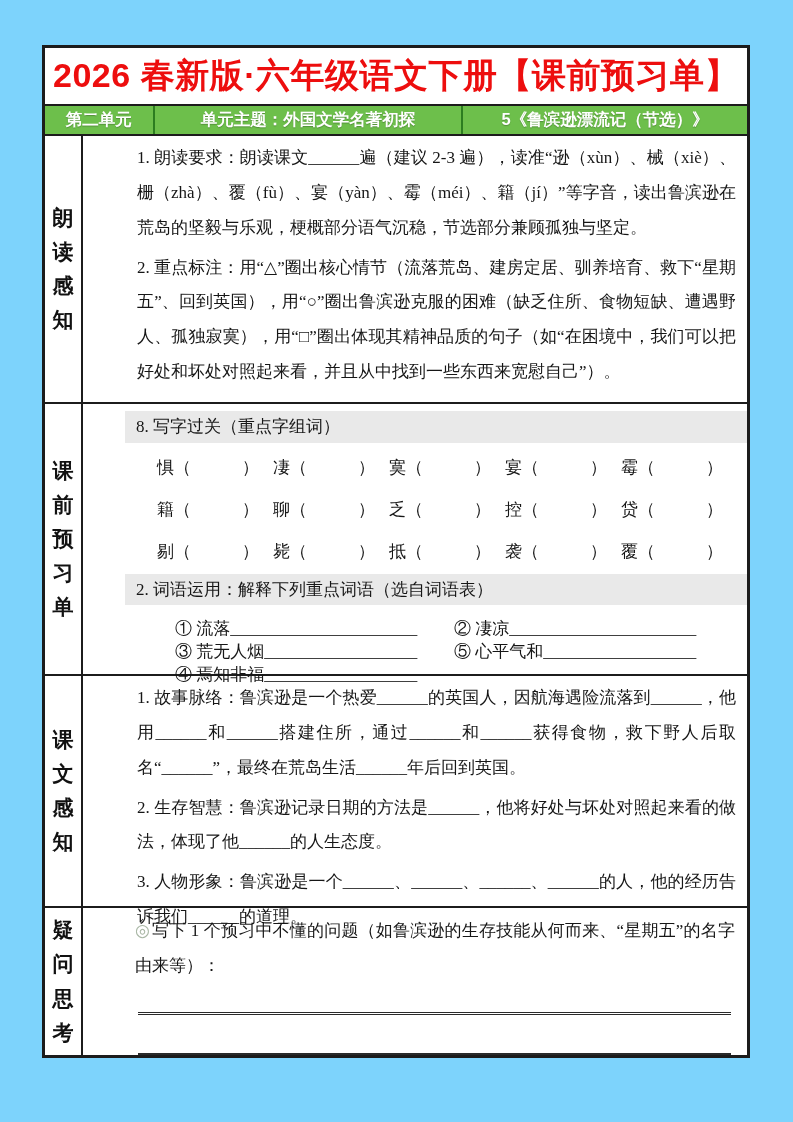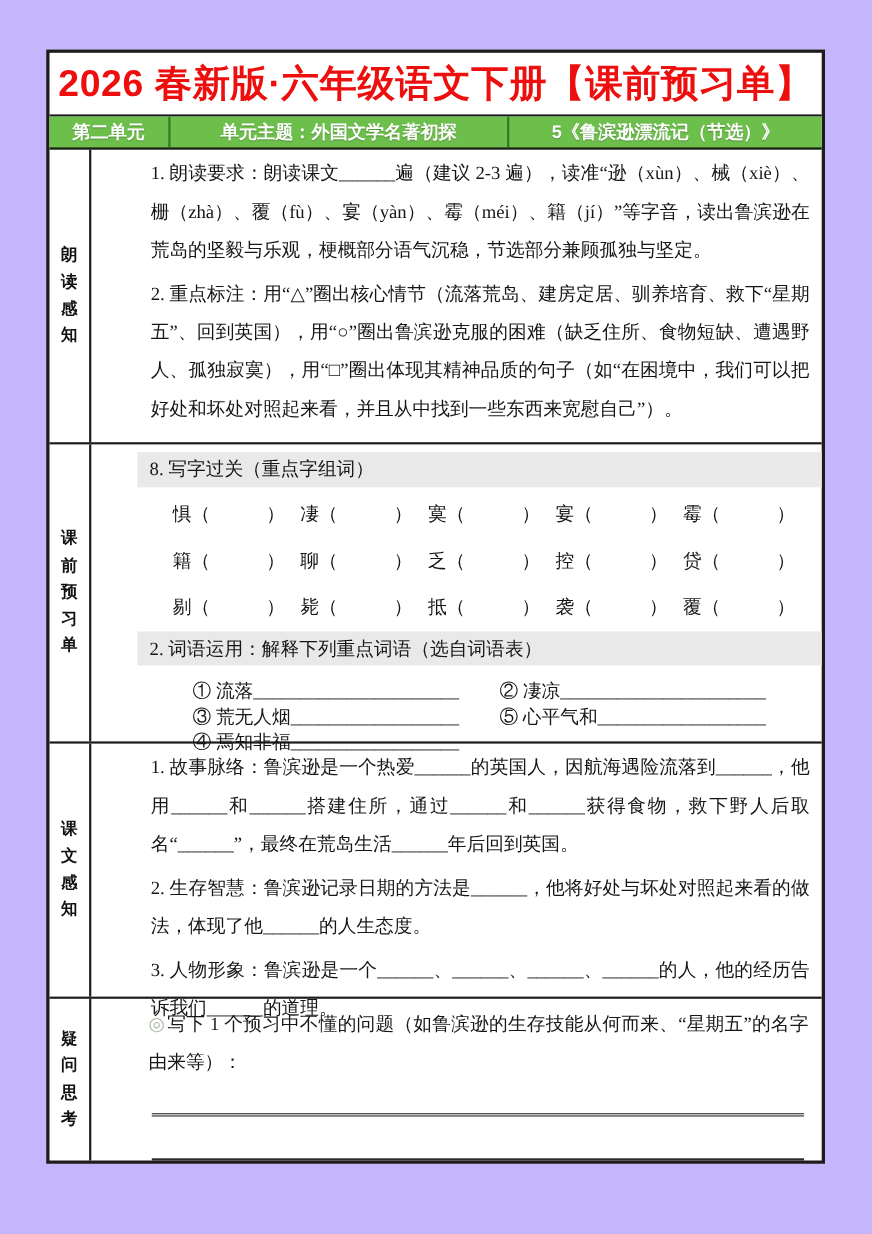--- a/index.html
+++ b/index.html
@@ -6,21 +6,21 @@
     --title-red:#ed0e0e;
     --bar-green:#6dbf4b;
     --bar-divider:#2c7d20;
     --subhead-gray:#e9e9e9;
     --border-dark:#1c1c1c;
     --bullet-gray:#a8b6a4;
   }
   *{box-sizing:border-box;}
   html,body{margin:0;padding:0;background:#ffffff;}
   .sheet{
-    width:793px;height:1122px;background:#c4b5fd;position:relative;
+    width:793px;height:1122px;background:#7dd3fc;position:relative;
     font-family:"Liberation Serif","DejaVu Serif",serif;color:#161616;
   }
   .frame{
     position:absolute;left:42px;top:45px;width:708px;height:1013px;
     border:3px solid var(--border-dark);
     display:flex;flex-direction:column;background:#fff;
   }
   .title-row{
     height:58px;flex:0 0 58px;display:flex;align-items:center;justify-content:center;
     border-bottom:2px solid var(--border-dark);
@@ -44,21 +44,21 @@
   .row{display:flex;border-bottom:2px solid var(--border-dark);min-height:0;}
   .row:last-child{border-bottom:none;}
   .row-reading{flex:0 0 268px;}
   .row-words{flex:0 0 272px;}
   .row-comprehension{flex:0 0 232px;}
   .row-questions{flex:1;}
   .label-col{
     flex:0 0 38px;border-right:2px solid var(--border-dark);
     display:flex;align-items:center;justify-content:center;
     font-family:"Liberation Sans","DejaVu Sans",sans-serif;
-    font-weight:bold;font-size:15px;color:#111;
+    font-weight:bold;font-size:21px;color:#111;
   }
   .label-col span{
     display:block;width:1.1em;word-break:break-all;
     line-height:1.62;text-align:center;
   }
   .content-col{flex:1;min-width:0;display:flex;flex-direction:column;padding-left:42px;}
   p.body{
     margin:0;padding:5px 11px 0 12px;
     font-size:17px;line-height:2.05;text-align:justify;
   }

